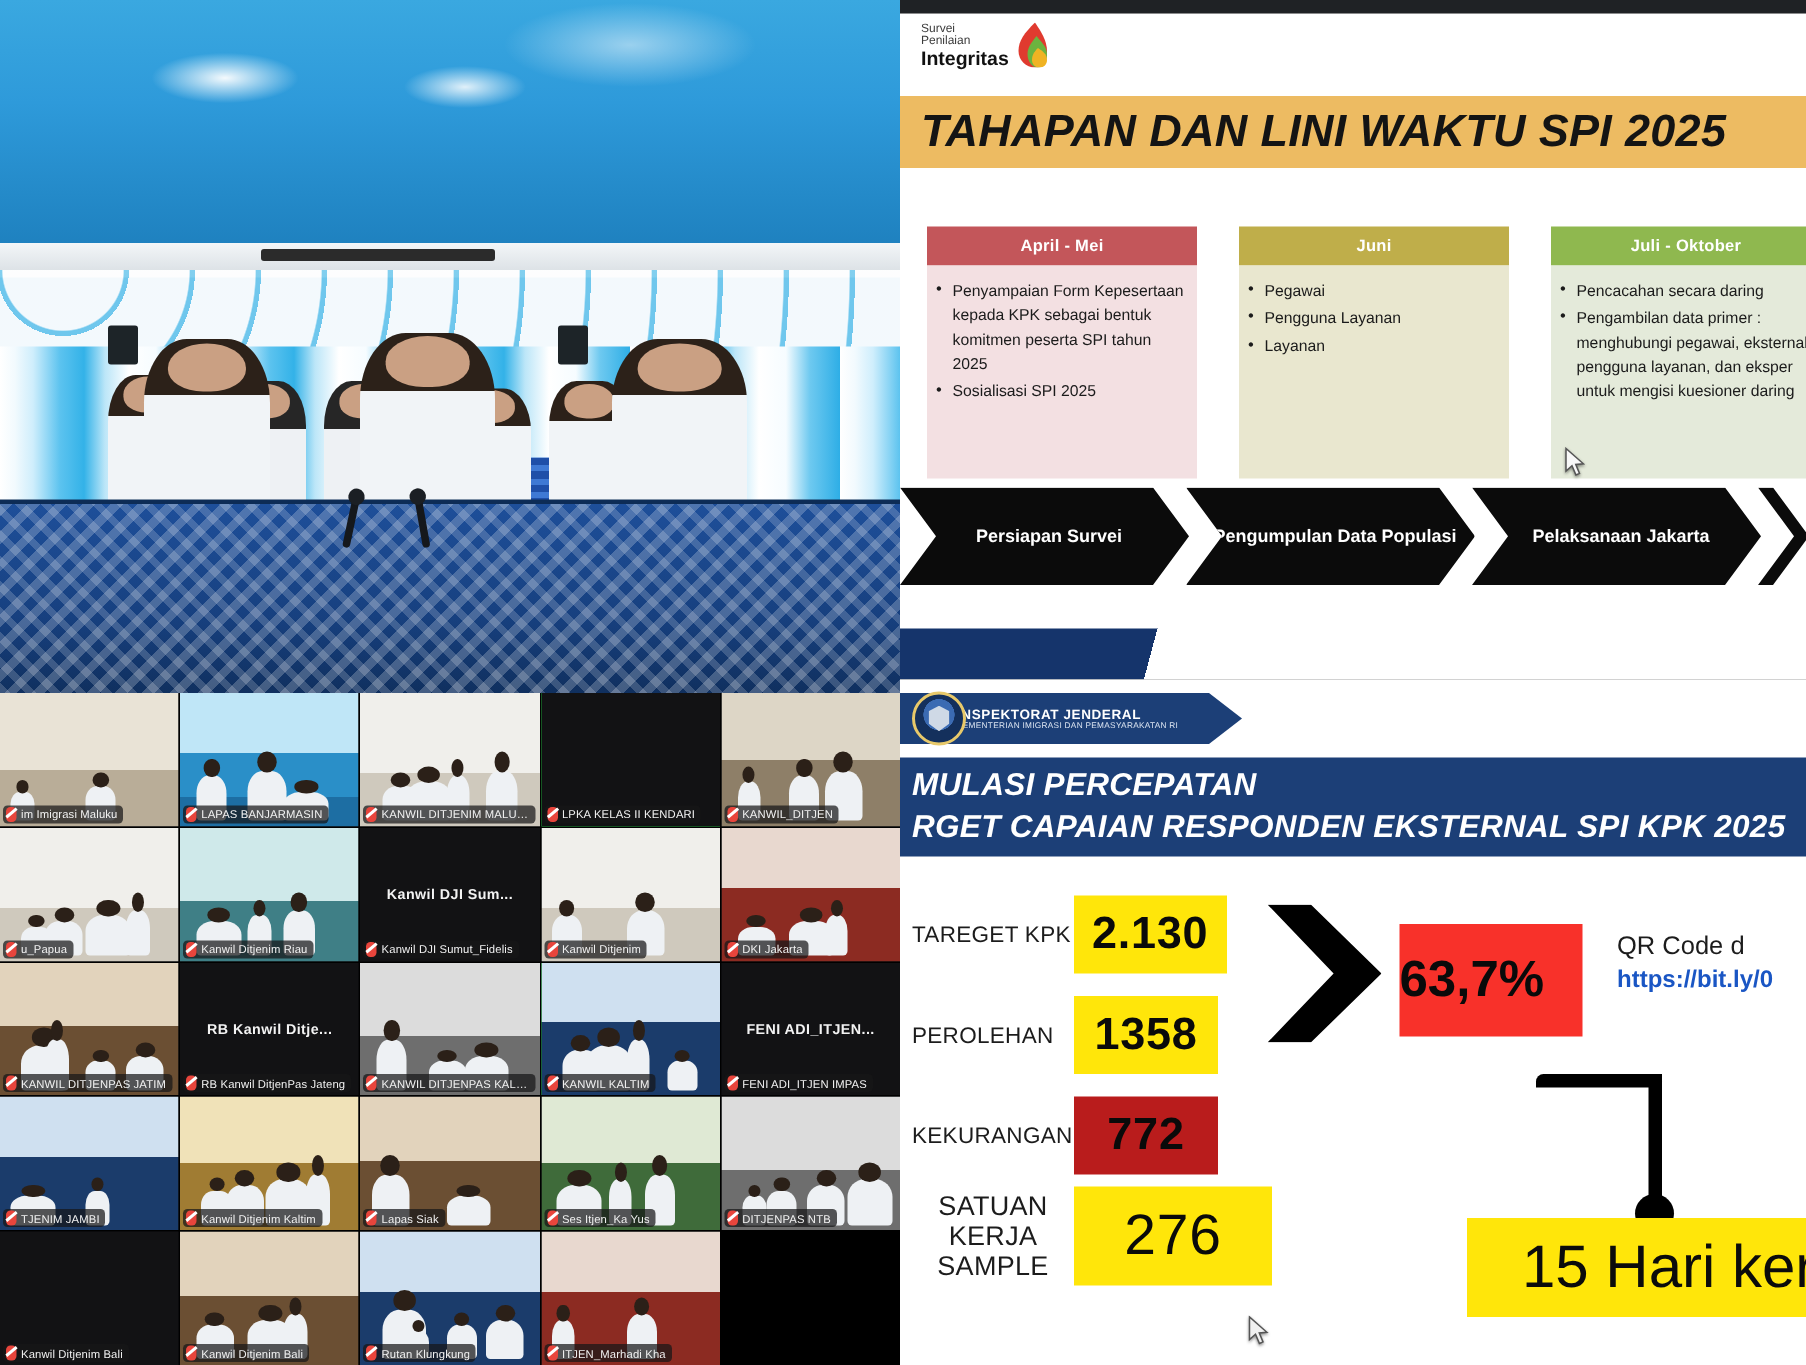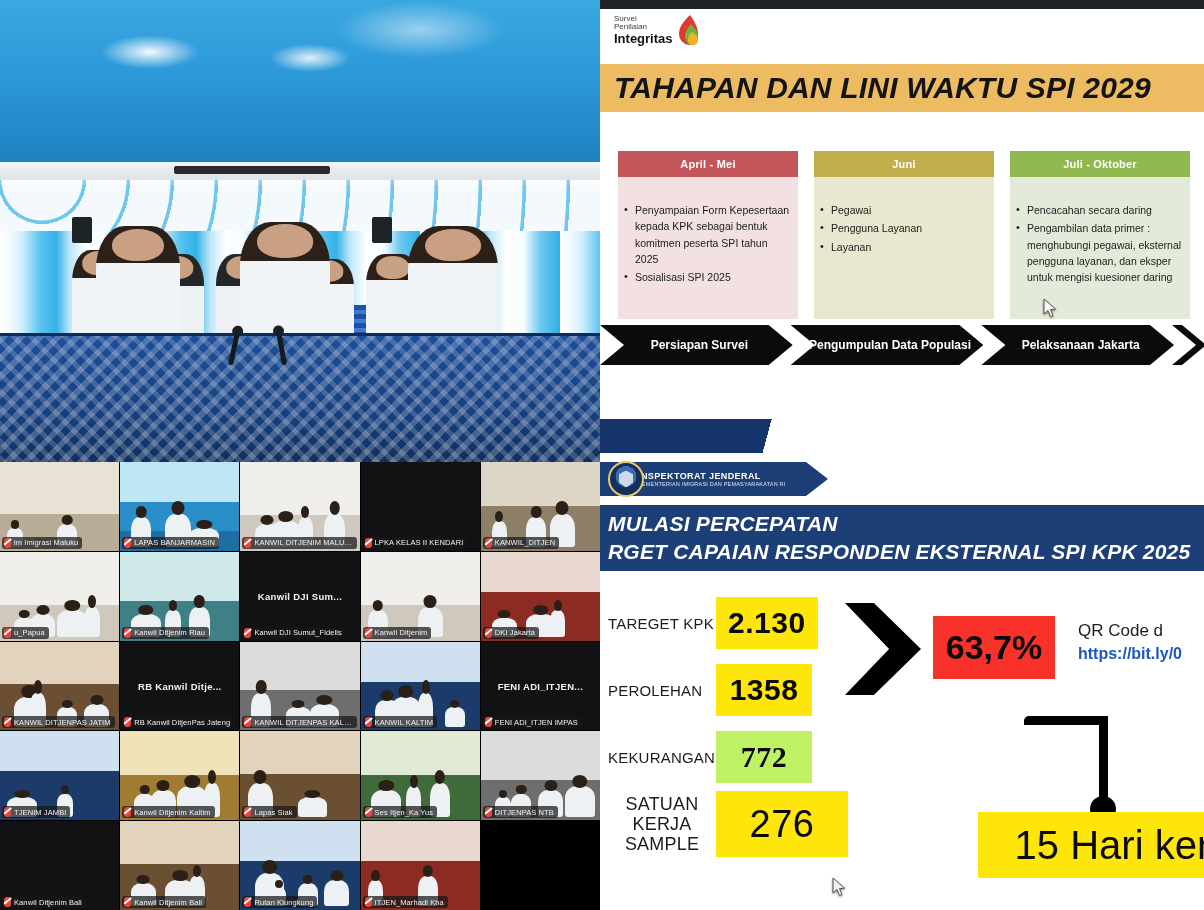--- a/index.html
+++ b/index.html
@@ -144,37 +144,37 @@
 
   .slide-title{
     position:absolute; left:0; top:55px; width:100%; height:48px;
     background:#edbb62; display:flex; align-items:center;
   }
   .slide-title span{
     font-family:"Liberation Sans", sans-serif; font-style:italic; font-weight:bold;
     font-size:30px; color:#141414; letter-spacing:.2px; padding-left:14px; white-space:nowrap;
   }
 
-  .cards{ position:absolute; left:0; top:142px; width:100%; height:168px; display:flex; gap:16px; padding-left:18px; }
+  .cards{ position:absolute; left:0; top:142px; width:100%; height:168px; display:flex; gap:28px; padding-left:18px; }
   .card{ width:180px; flex:0 0 auto; display:flex; flex-direction:column; }
   .card .chead{
     height:26px; display:flex; align-items:center; justify-content:center;
     color:#fff; font-size:11px; font-weight:bold; letter-spacing:.2px;
   }
-  .card .cbody{ flex:1; padding:25px 8px 4px 6px; }
+  .card .cbody{ flex:1; padding:9px 8px 4px 6px; }
   .card ul{ list-style:none; }
   .card li{
     position:relative; padding-left:11px; font-size:10.5px; color:#1b1b1b;
     line-height:1.55; margin-bottom:2px;
   }
   .card li::before{ content:'•'; position:absolute; left:0; top:-1px; font-size:11px; }
 
   .chevrons{ position:absolute; left:0; top:316px; width:100%; height:56px; display:flex; }
   .chev{
-    position:relative; height:40px; background:#0b0b0b;
+    position:relative; height:65px; background:#0b0b0b;
     display:flex; align-items:center; justify-content:center;
     color:#fff; font-size:12px; font-weight:bold; text-align:center; line-height:1.25;
     clip-path: polygon(0 0, calc(100% - 24px) 0, 100% 50%, calc(100% - 24px) 100%, 0 100%, 24px 50%);
     margin-right:-2px; padding:0 10px 0 16px;
   }
   .slide-footer-stripe{
     position:absolute; left:0; bottom:0; width:100%; height:34px;
     background:linear-gradient(105deg,#15346b 0 28%, #ffffff 28% 100%);
   }
 
@@ -220,22 +220,22 @@
     padding:4px 12px; min-width:96px; height:52px; font-size:30px; letter-spacing:.5px;
   }
   .drow .chip.big{ font-size:38px; font-weight:300; min-width:132px; height:66px; }
 
   .big-arrow{
     position:absolute; left:245px; top:150px; width:76px; height:92px;
     background:#000;
     clip-path: polygon(0 0, 38% 0, 100% 50%, 38% 100%, 0 100%, 58% 50%);
   }
   .pct-box{
-    position:absolute; left:333px; top:163px; width:122px; height:63px;
-    background:#f8312a; display:flex; align-items:center; justify-content:center;
+    position:absolute; left:333px; top:163px; width:122px; height:75px;
+    background:#f8312a; display:flex; align-items:center; justify-content:flex-start;
     color:#0a0a0a; font-size:34px; font-weight:bold;
   }
   .qr-block{ position:absolute; left:478px; top:168px; width:160px; }
   .qr-block .q1{ font-size:17px; color:#1c1c1c; white-space:nowrap; }
   .qr-block .q2{ font-size:16px; color:#1a56c4; font-weight:bold; white-space:nowrap; margin-top:4px; }
 
   .days-chip{
     position:absolute; left:378px; top:359px; width:300px; height:66px;
     background:#ffe60a; display:flex; align-items:center; justify-content:center;
     font-size:40px; font-weight:300; color:#0b0b0b;
@@ -682,21 +682,21 @@
         <span class="spi-flame">
           <svg viewBox="0 0 22 30" width="22" height="30">
             <path d="M14 0 C7 7 3 12 3 19 C3 25 8 30 14 30 C20 30 22 25 22 19 C22 12 18 6 14 0Z" fill="#e03a2f"></path>
             <path d="M15 9 C11 14 9 17 9 21 C9 26 12 30 16 30 C20 30 22 26 22 21 C22 16 18 13 15 9Z" fill="#6cb33f"></path>
             <path d="M16 17 C13 20 12 22 12 25 C12 28 14 30 17 30 C20 30 22 28 22 25 C22 21 19 19 16 17Z" fill="#f0b323"></path>
           </svg>
         </span>
       </div>
 
       <div class="slide-title">
-        <span>TAHAPAN DAN LINI WAKTU SPI 2029</span>
+        <span>TAHAPAN DAN LINI WAKTU SPI 2025</span>
       </div>
 
       <div class="cards">
           <div class="card">
             <div class="chead" style="background: rgb(195, 86, 90);">April - Mei</div>
             <div class="cbody" style="background: rgb(243, 224, 226);">
               <ul>
                 <li>Penyampaian Form Kepesertaan kepada KPK sebagai  bentuk komitmen peserta SPI tahun 2025</li>
                 <li>Sosialisasi SPI 2025</li>
               </ul>
@@ -760,21 +760,21 @@
           <div class="drow">
             <div class="lbl">TAREGET KPK</div>
             <div class="chip" style="background: rgb(255, 230, 10);">2.130</div>
           </div>
           <div class="drow">
             <div class="lbl">PEROLEHAN</div>
             <div class="chip" style="background: rgb(255, 230, 10);">1358</div>
           </div>
           <div class="drow">
             <div class="lbl">KEKURANGAN</div>
-            <div class="chip" style="background: #bef264; font-family: Liberation Serif, serif;">772</div>
+            <div class="chip" style="background: #b91c1c;">772</div>
           </div>
           <div class="drow">
             <div class="lbl multi">
               <div>SATUAN</div>
               <div>KERJA</div>
               <div>SAMPLE</div>
             </div>
             <div class="chip big" style="background: rgb(255, 230, 10);">276</div>
           </div>
         </div>

